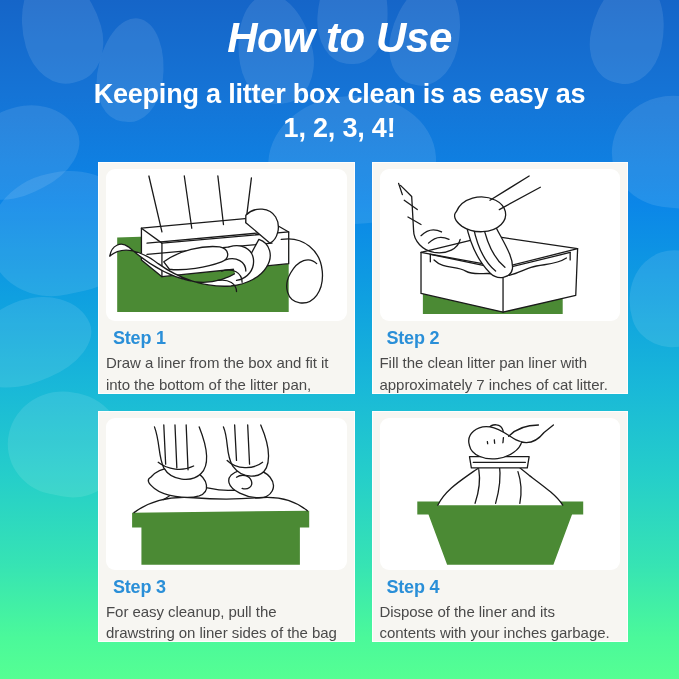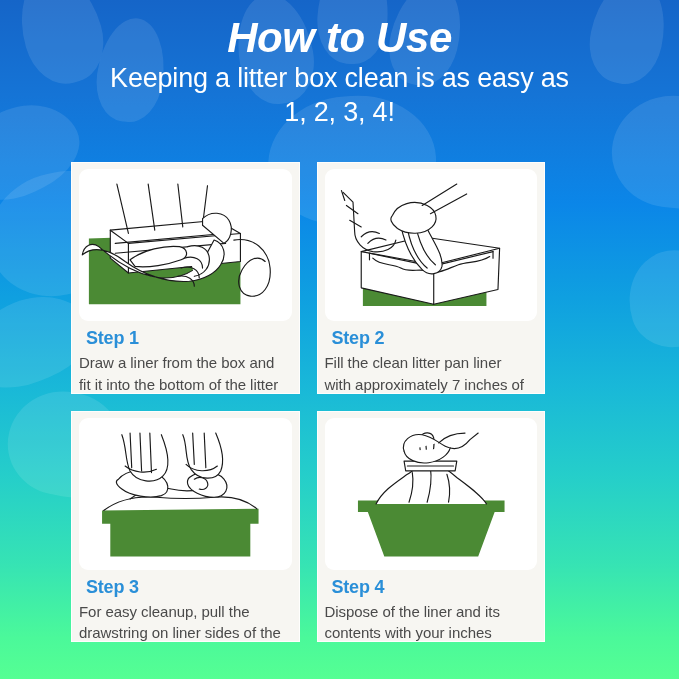--- a/index.html
+++ b/index.html
@@ -34,30 +34,30 @@
     position: absolute; top: 0; left: 0; right: 0;
     text-align: center; padding-top: 16px; z-index: 5;
   }
   .title {
     color: #ffffff;
     font-size: 42px; font-weight: bold;
     letter-spacing: -0.4px; line-height: 1.06; font-style: italic;
   }
   .subtitle {
     color: #ffffff;
-    font-size: 27px; font-weight: 400;
-    line-height: 1.26; margin-top: 0;
+    font-size: 27px; font-weight: 700;
+    line-height: 1.26; margin-top: 16px;
     letter-spacing: -0.2px;
   }
 
   
   .grid {
     position: absolute;
-    left: 71px; top: 162px;
-    width: 474px; height: 480px;
+    left: 98px; top: 162px;
+    width: 530px; height: 480px;
     display: grid;
     grid-template-columns: 1fr 1fr;
     grid-template-rows: 1fr 1fr;
     gap: 17px;
     z-index: 4;
   }
   .card {
     background: #f7f6f2;
     border: 1px solid rgba(255,255,255,0.85);
     display: flex; flex-direction: column;

